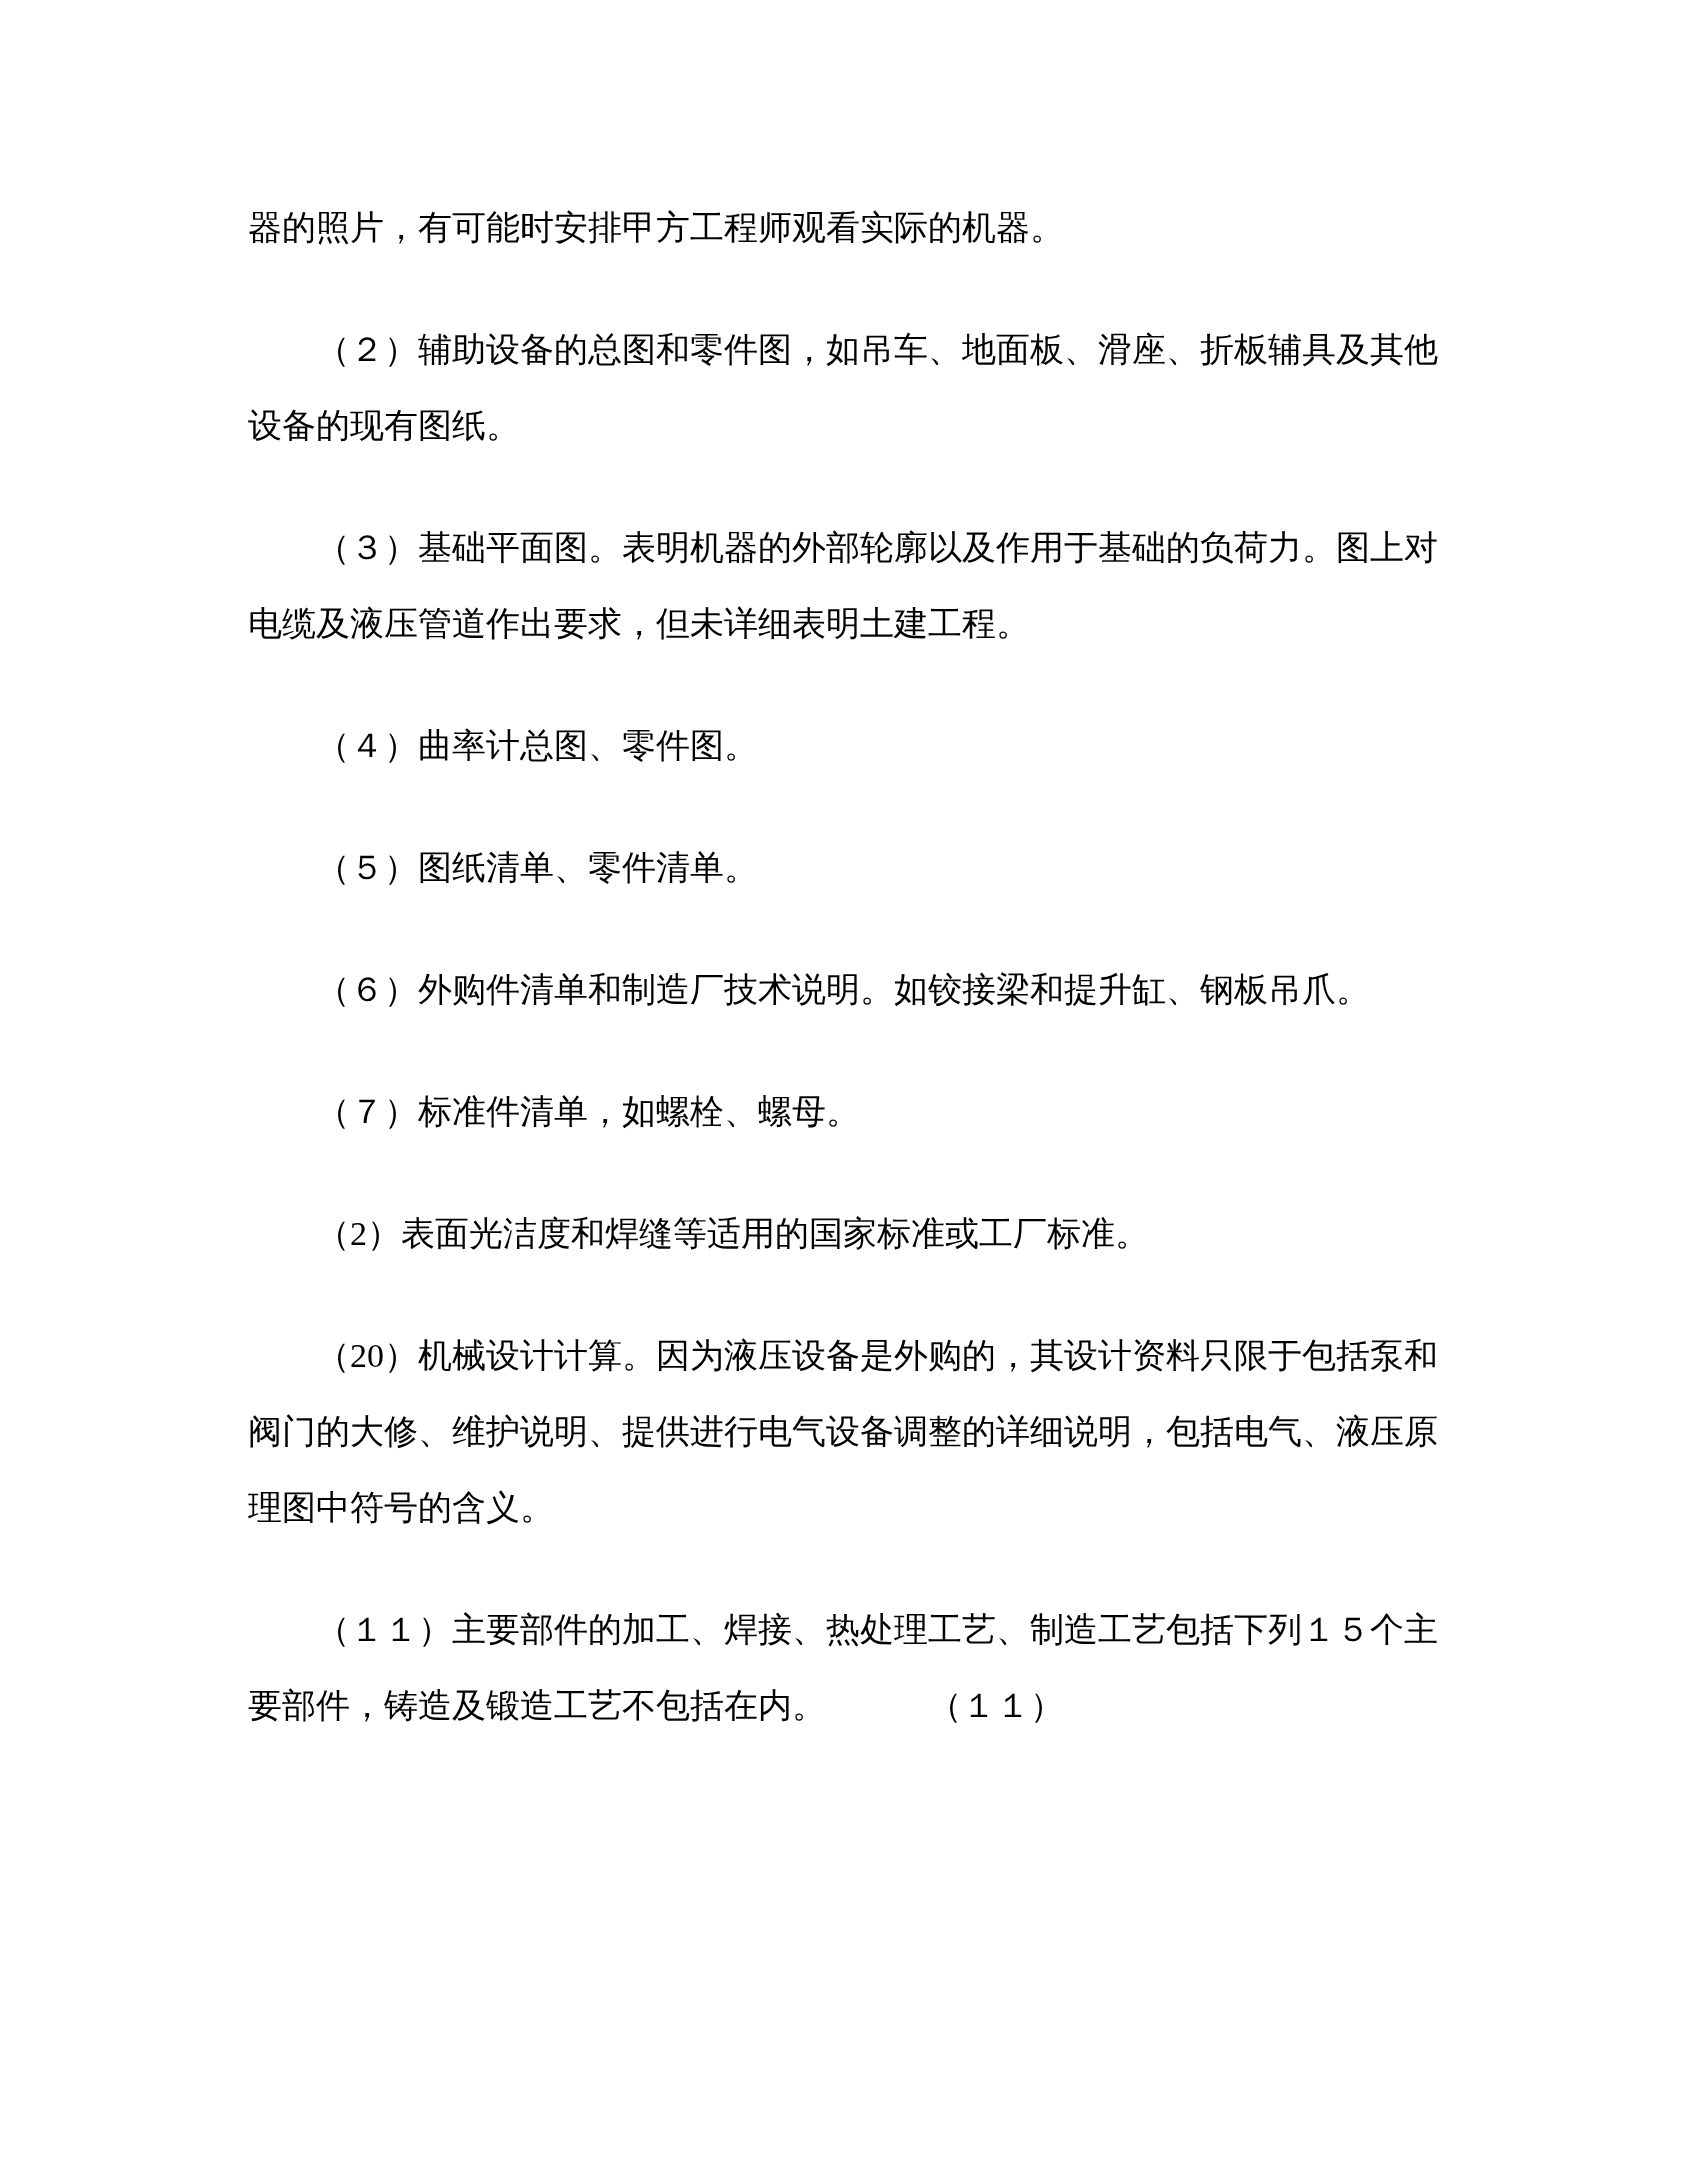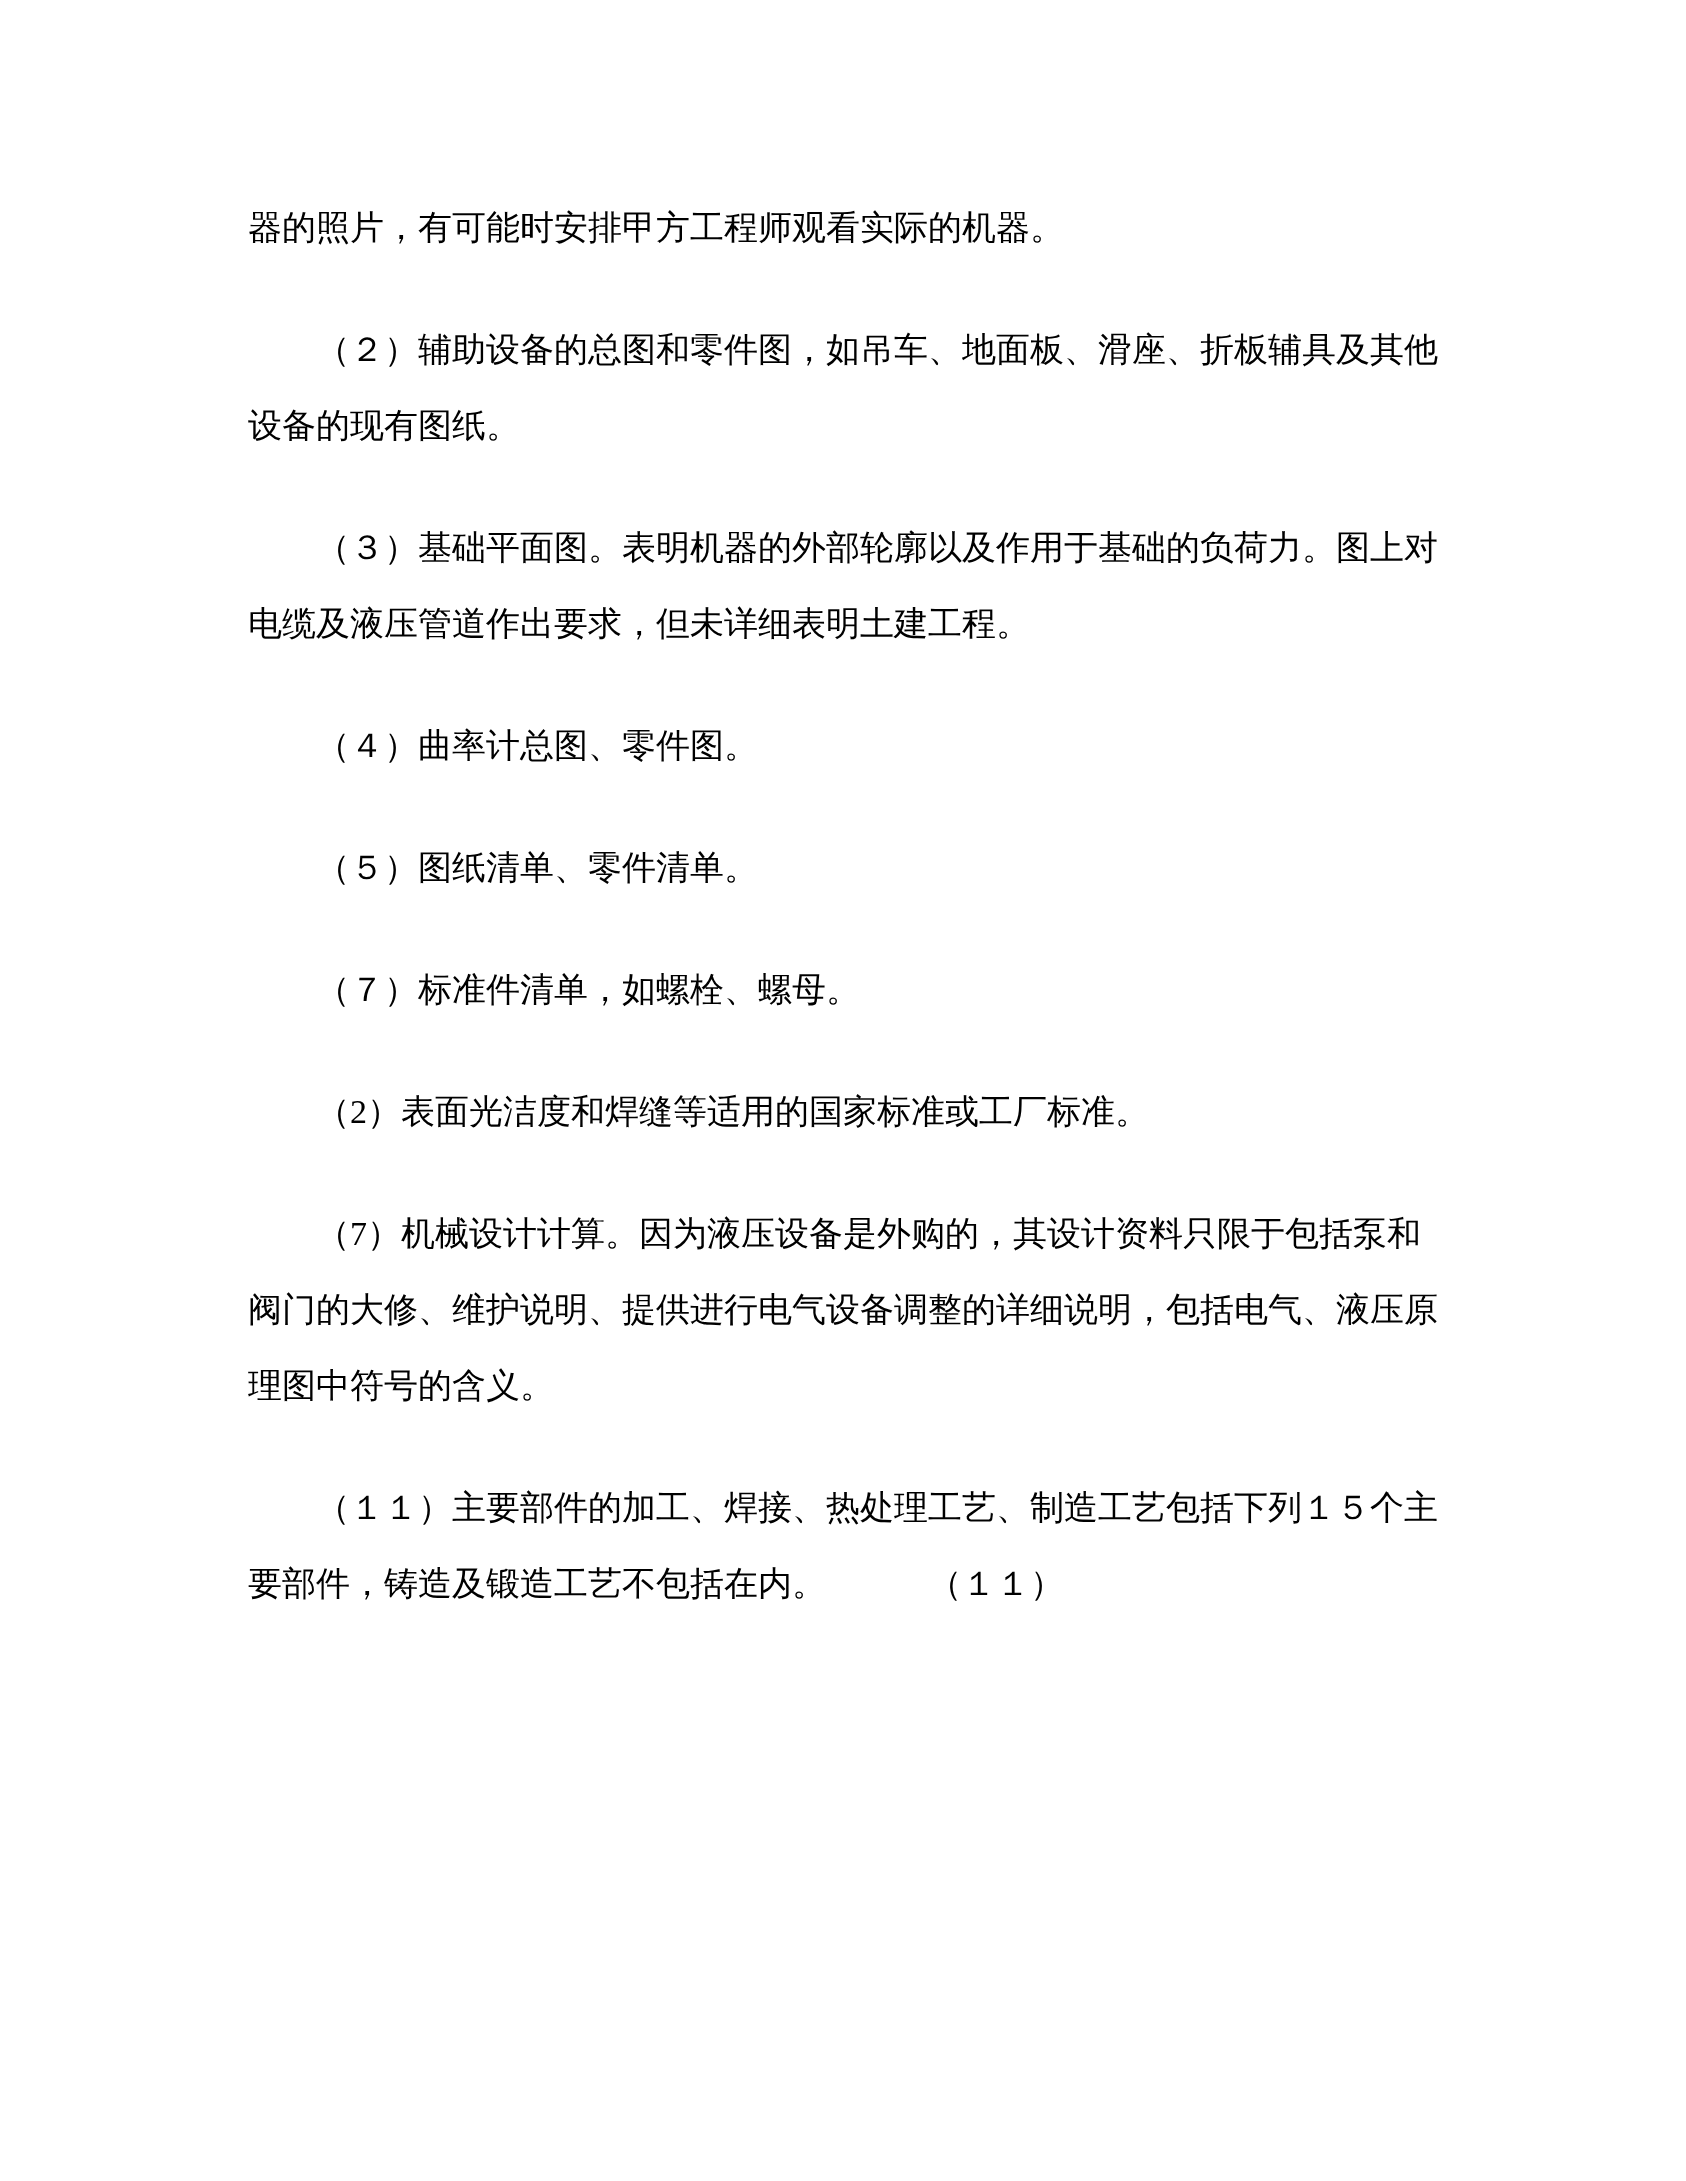--- a/index.html
+++ b/index.html
@@ -42,18 +42,19 @@
 </style>
 </head>
 <body>
 
 <div class="page">
   <p class="doc first">器的照片，有可能时安排甲方工程师观看实际的机器。</p>
   <p class="doc indent2">（２）辅助设备的总图和零件图，如吊车、地面板、滑座、折板辅具及其他设备的现有图纸。</p>
   <p class="doc indent2">（３）基础平面图。表明机器的外部轮廓以及作用于基础的负荷力。图上对电缆及液压管道作出要求，但未详细表明土建工程。</p>
   <p class="doc indent2">（４）曲率计总图、零件图。</p>
   <p class="doc indent2">（５）图纸清单、零件清单。</p>
+  <p class="doc indent2">（６）外购件清单和制造厂技术说明。如铰接梁和提升缸、钢板吊爪。</p>
   <p class="doc indent2">（７）标准件清单，如螺栓、螺母。</p>
   <p class="doc indent2">（2）表面光洁度和焊缝等适用的国家标准或工厂标准。</p>
-  <p class="doc indent2">（7）机械设计计算。因为液压设备是外购的，其设计资料只限于包括泵和阀门的大修、维护说明、提供进行电气设备调整的详细说明，包括电气、液压原理图中符号的含义。</p>
+  <p class="doc indent2">（20）机械设计计算。因为液压设备是外购的，其设计资料只限于包括泵和阀门的大修、维护说明、提供进行电气设备调整的详细说明，包括电气、液压原理图中符号的含义。</p>
   <p class="doc indent2">（１１）主要部件的加工、焊接、热处理工艺、制造工艺包括下列１５个主要部件，铸造及锻造工艺不包括在内。　　　（１１）</p>
 </div>
 
 
 </body></html>

